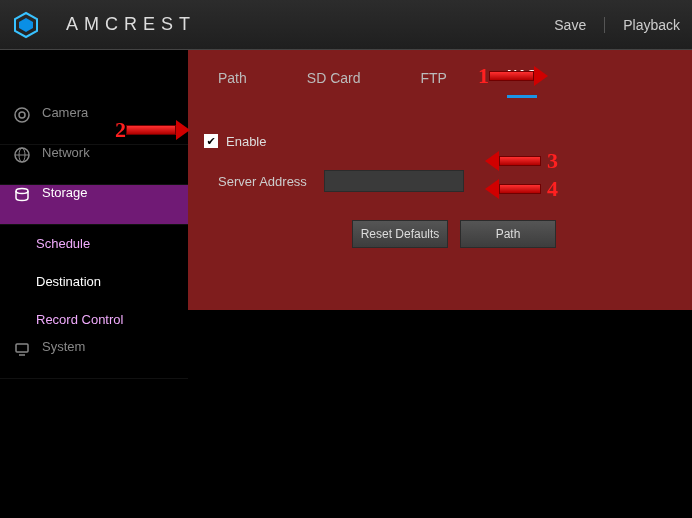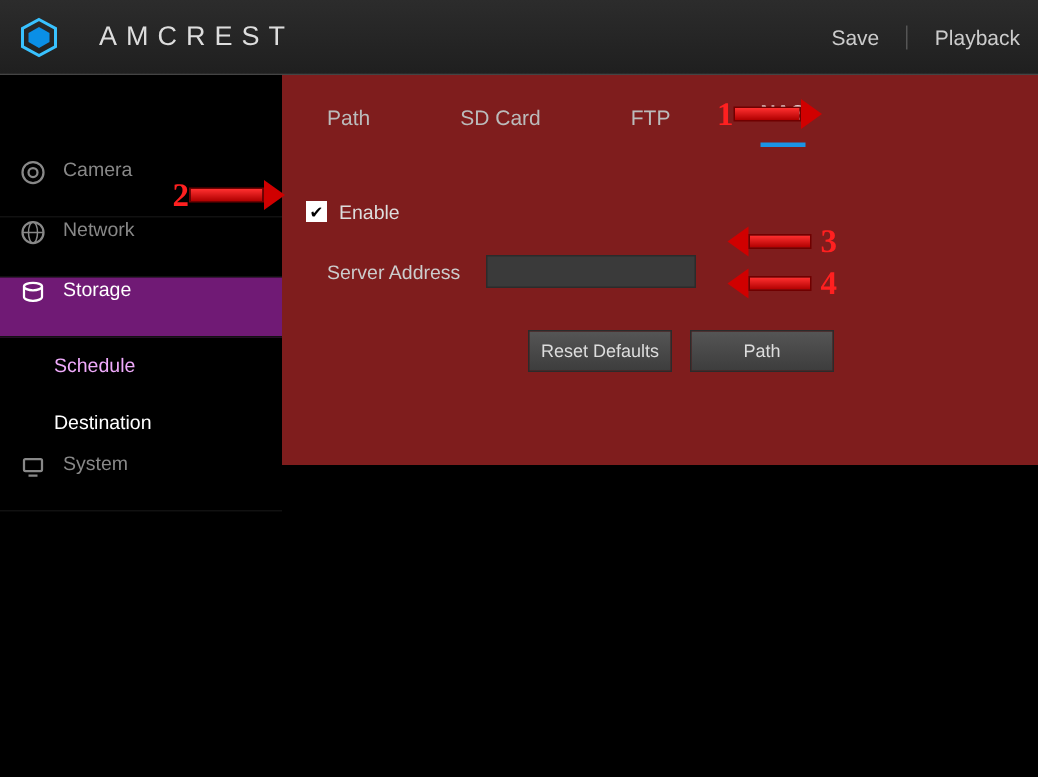--- a/index.html
+++ b/index.html
@@ -261,20 +261,21 @@
         <svg width="18" height="18" viewBox="0 0 18 18">
             <ellipse cx="9" cy="5" rx="6" ry="2.5" fill="none" stroke="#fff" stroke-width="1.5"></ellipse>
             <path d="M3 5 v7 a6 2.5 0 0 0 12 0 v-7" fill="none" stroke="#fff" stroke-width="1.5"></path>
           </svg>
       </span>
       <span>Storage</span>
     </div>
 
     <div class="sidebar-sub">Schedule</div>
     <div class="sidebar-sub current">Destination</div>
+    <div class="sidebar-sub">Record Control</div>
 
     <div class="sidebar-item">
       <span class="icon-slot">
         <svg width="18" height="18" viewBox="0 0 18 18">
             <rect x="3" y="4" width="12" height="8" rx="1" fill="none" stroke="#888" stroke-width="1.5"></rect>
             <line x1="6" y1="15" x2="12" y2="15" stroke="#888" stroke-width="1.5"></line>
           </svg>
       </span>
       <span>System</span>
     </div>

